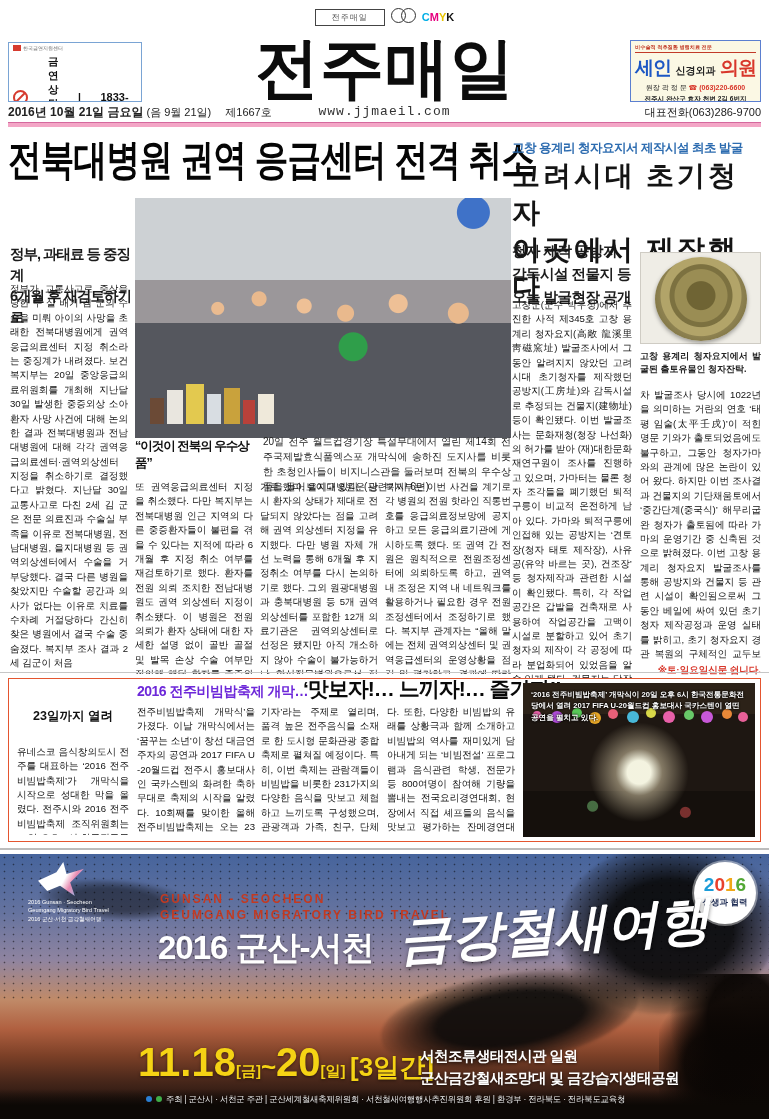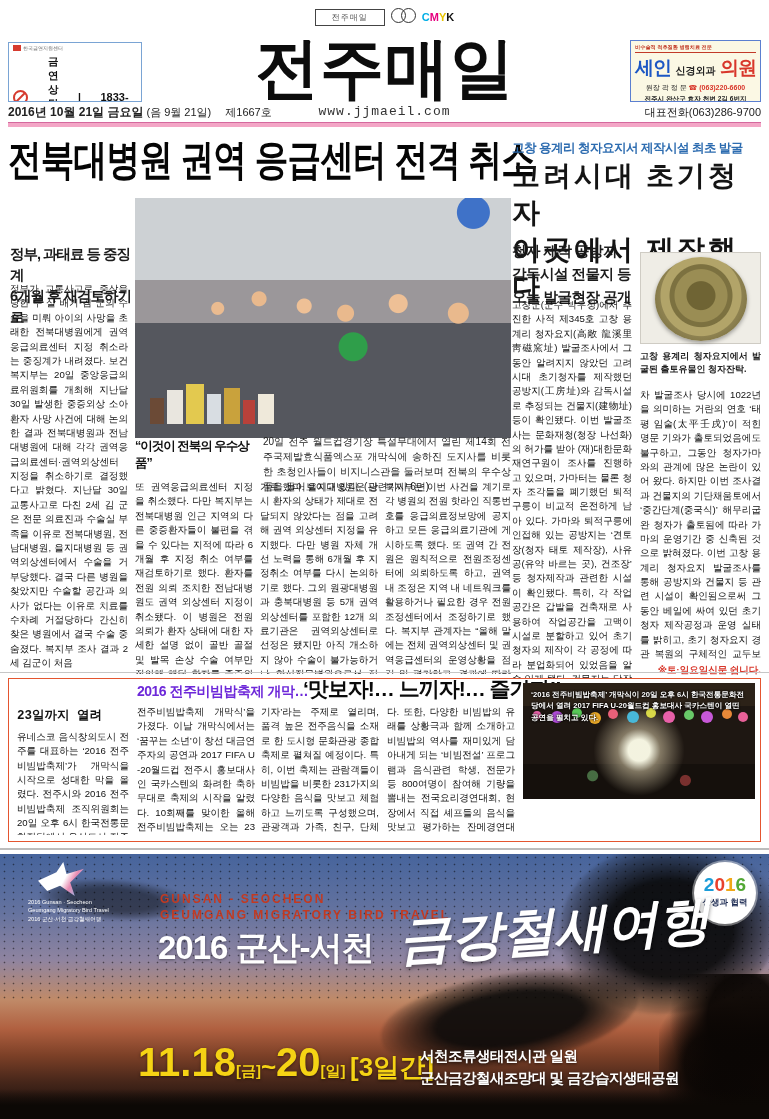--- a/index.html
+++ b/index.html
@@ -87,26 +87,26 @@
   .craft-c2 { left:128px; top:248px; width:121px; height:274px; }
   .notice-red { left:128px; top:524px; width:121px; text-align:right; color:#d8362a; font-size:9.5px; font-weight:bold; }
 
   .gray-line1 { top:672px; left:0; width:769px; height:1px; background:#c6c6c6; }
   .gray-line2 { top:848px; left:0; width:769px; height:2px; background:#bcbcbc; }
 
   
   .fest { top:678px; left:8px; width:753px; height:164px; border:1px solid #e4552f; background:#fff; }
   .fest-kicker { left:128px; top:4px; color:#6d28d9; font-size:14px; font-weight:bold; letter-spacing:-0.5px; }
   .fest-hl { left:294px; top:-4px; font-size:21px; font-weight:900; letter-spacing:-1px; color:#0a0a0a; white-space:nowrap; }
-  .fest-sub { font-size:12.5px; font-weight:bold; margin-bottom:4px;font-family:Liberation Mono, monospace; }
+  .fest-sub { text-align:center; font-size:12.5px; font-weight:bold; margin-bottom:19px; }
   .fest-c1 { left:8px; top:28px; width:112px; height:128px; }
   .fest-c2 { left:128px; top:26px; width:118px; height:130px; }
   .fest-c3 { left:252px; top:26px; width:118px; height:130px; }
   .fest-c4 { left:378px; top:26px; width:128px; height:130px; }
-  .photo-fest { left:514px; top:4px; width:232px; height:116px; overflow:hidden; background:
+  .photo-fest { left:514px; top:4px; width:232px; height:154px; overflow:hidden; background:
       radial-gradient(circle at 50% 58%, rgba(255,255,235,.95) 0 8%, rgba(255,240,200,.45) 16%, transparent 34%),
       radial-gradient(circle at 30% 80%, rgba(120,200,120,.5) 0 5px, transparent 6px),
       radial-gradient(circle at 70% 84%, rgba(220,80,80,.5) 0 5px, transparent 6px),
       linear-gradient(#2c2218 0 20%, #1e1712 20% 70%, #15100c 70% 100%); }
   .lanterns { position:absolute; left:10px; top:28px; width:8px; height:8px; border-radius:50%; background:#e860a8;
       box-shadow:20px 2px 0 2px #b04cd8, 40px -2px 0 1px #58c858, 58px 3px 0 2px #e8a828, 76px -1px 0 1px #e86078, 96px 2px 0 2px #48b8d8, 114px -2px 0 1px #d8d848, 132px 2px 0 2px #e860a8, 152px 0 0 1px #68c868, 170px 2px 0 2px #c858d8, 190px -1px 0 1px #e88838, 206px 2px 0 1px #e86098; }
   .fest-overlay { position:absolute; left:8px; top:6px; width:216px; font-size:7.6px; line-height:1.5; color:#fff; text-shadow:0 0 2px #000, 0 0 2px #000; font-weight:bold; }
 
   
   .bigad { top:854px; left:0; width:769px; height:265px; overflow:hidden; background:
@@ -281,15 +281,19 @@
     <div class="abs ad-title-script">금강철새여행</div>
 
     <div class="abs ad-dates">
       <span class="big">11.18</span><span class="small">[금]</span><span class="mid">~</span><span class="big">20</span><span class="small">[일]</span> <span class="mid">[3일간]</span>
     </div>
     <div class="abs ad-venue">
       <div>서천조류생태전시관 일원</div>
       <div>군산금강철새조망대 및 금강습지생태공원</div>
     </div>
 
+    <div class="abs ad-orgs">
+      <span class="dot" style="background:#2a7fd4"></span><span class="dot" style="background:#3fae49"></span>
+      <span>주최 | 군산시 · 서천군    주관 | 군산세계철새축제위원회 · 서천철새여행행사추진위원회    후원 | 환경부 · 전라북도 · 전라북도교육청</span>
+    </div>
   </div>
 
 </div>
 
 </body></html>

